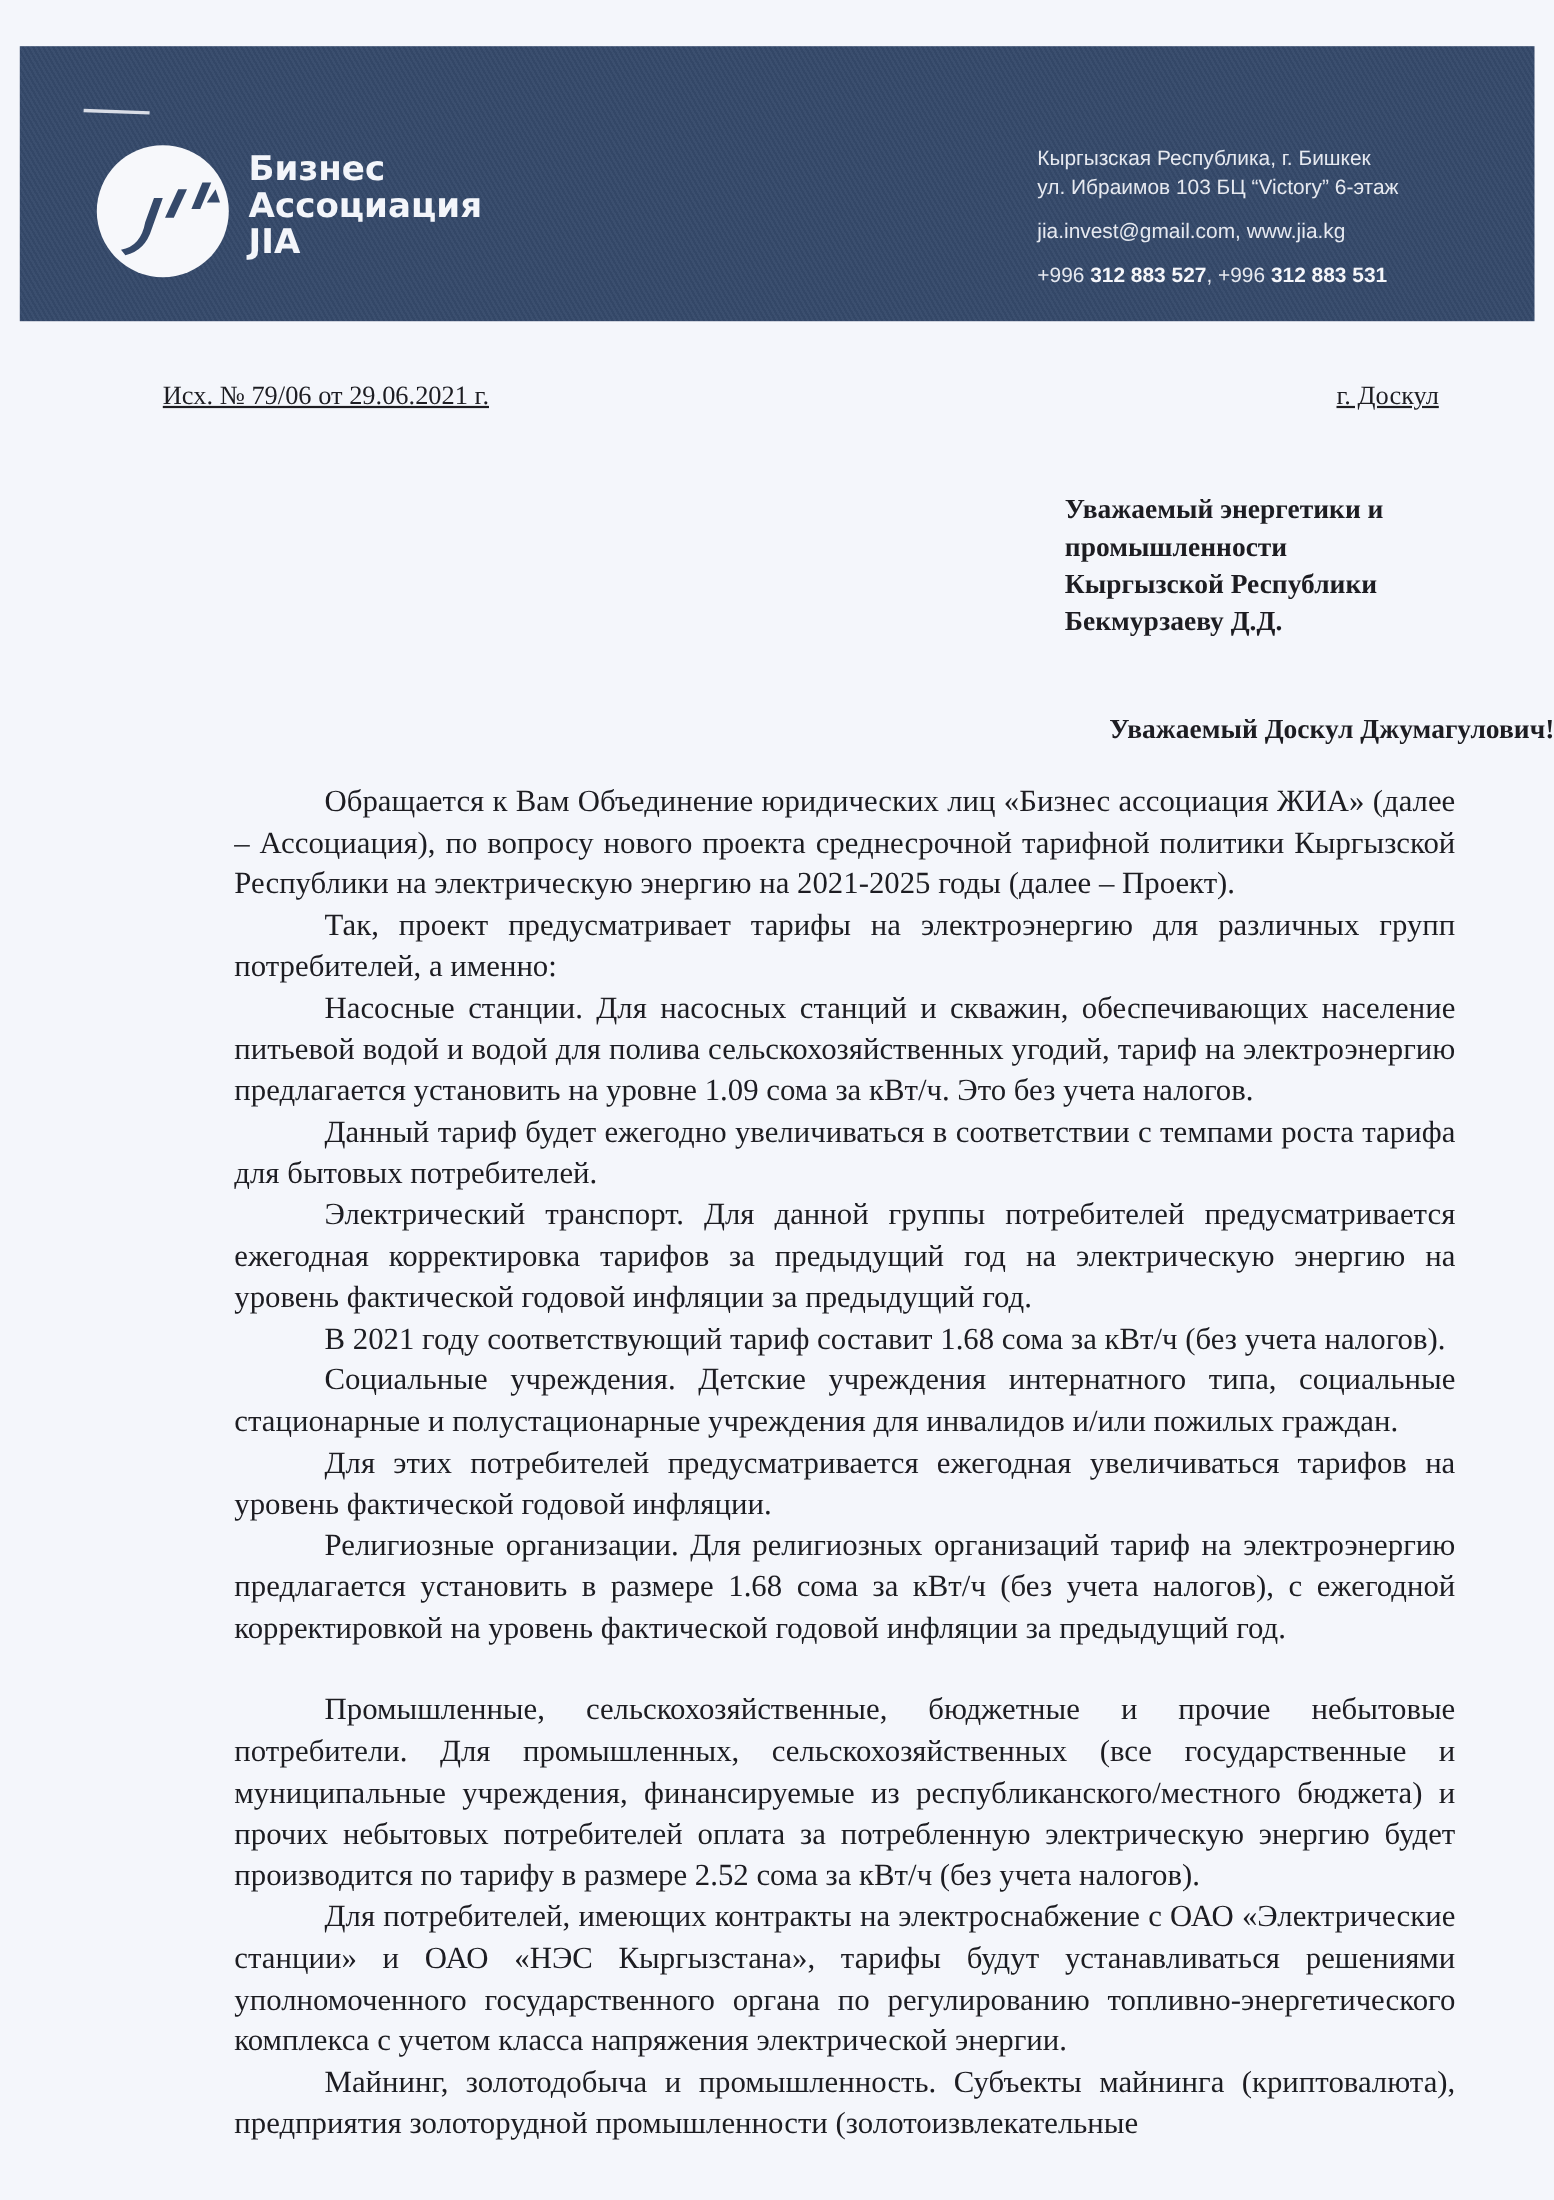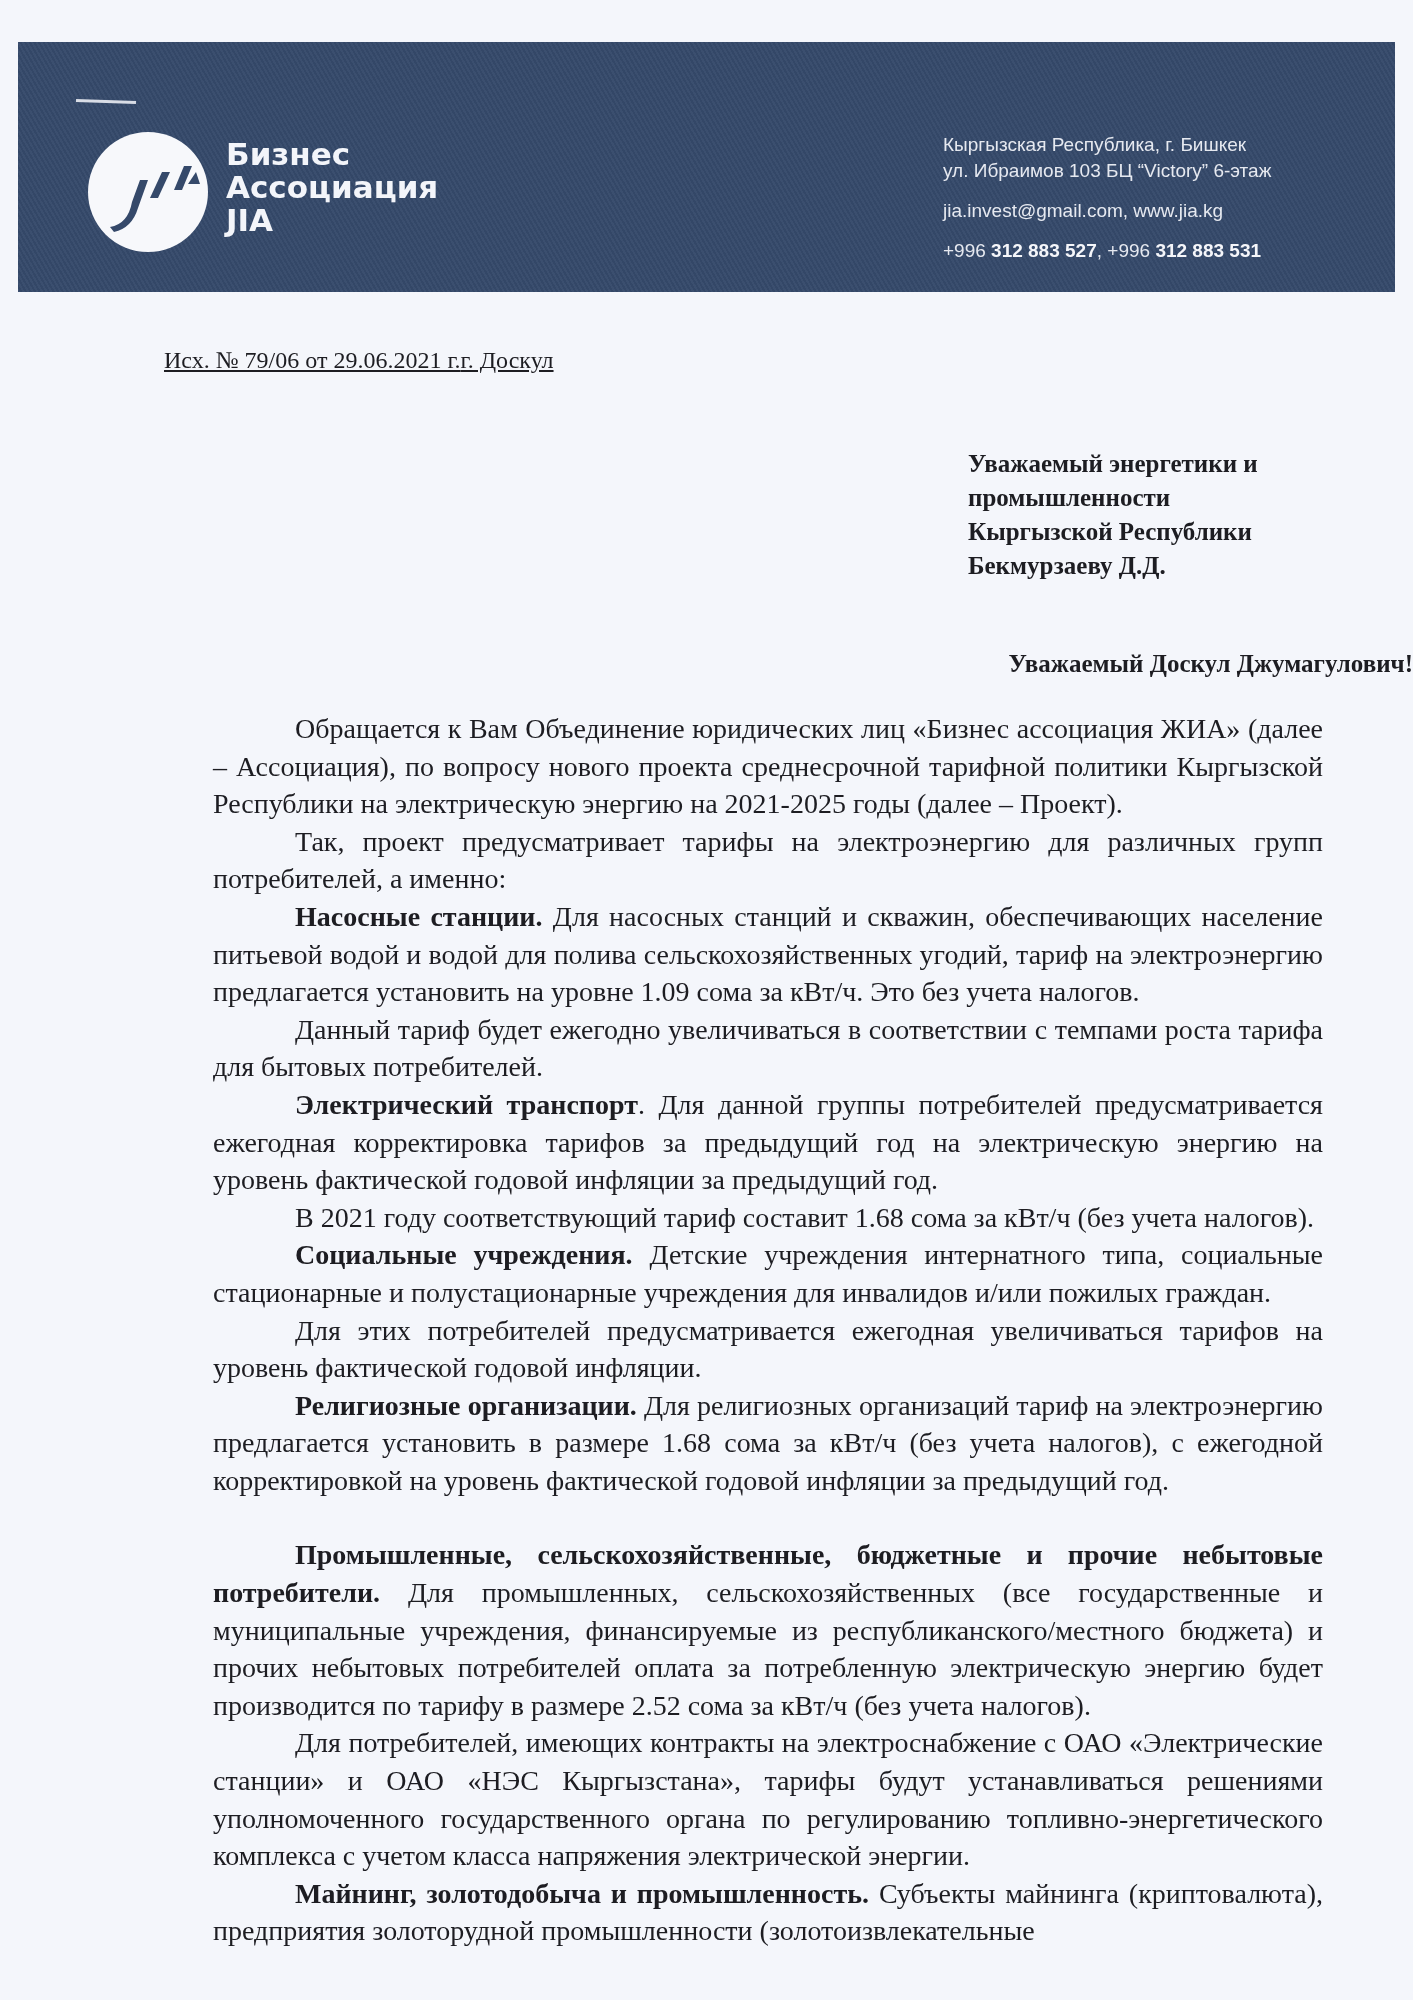--- a/index.html
+++ b/index.html
@@ -34,39 +34,39 @@
   .brand div { display: block; }
   .contacts {
     position: absolute; left: 925px; top: 90px;
     font-family: "Liberation Sans", sans-serif;
     color: #e6e9f0; font-size: 19px; line-height: 26px;
   }
   .contacts .gap { margin-top: 14px; }
   .contacts b { font-weight: bold; color: #f5f6fa; }
 
   .ref-line {
-    position: absolute; left: 164px; top: 347px; width: 1160px;
-    font-size: 24px; display: flex; justify-content: flex-start;
+    position: absolute; left: 148px; top: 347px; width: 1160px;
+    font-size: 24px; display: flex; justify-content: space-between;
   }
   .ref-line span { text-decoration: underline; }
   .addressee {
     position: absolute; left: 968px; top: 447px;
     font-size: 25px; font-weight: bold; line-height: 34px;
   }
   .greeting {
     position: absolute; left: 0; width: 1413px; top: 650px;
     text-align: right; font-size: 25px; font-weight: bold;
   }
   .body-text {
     position: absolute; left: 213px; top: 710px; width: 1110px;
     font-size: 28px; line-height: 37.6px; text-align: justify;
   }
   .body-text p { margin: 0; text-indent: 82px; }
   .body-text p.spaced { margin-top: 37px; }
-  .body-text b { font-weight: bold; }
+  .body-text b { font-weight: normal; }
 </style>
 </head>
 <body>
 
 <div class="header">
   <div class="staple"></div>
   <div class="logo-circle">
     <svg width="120" height="120" viewBox="0 0 120 120">
       <path d="M22 95 Q40 92 44 70 L52 48 L60 48 L50 76 Q44 96 26 100 Z" fill="#35496a"></path>
       <path d="M62 66 L74 40 L82 40 L70 66 Z" fill="#35496a"></path>

